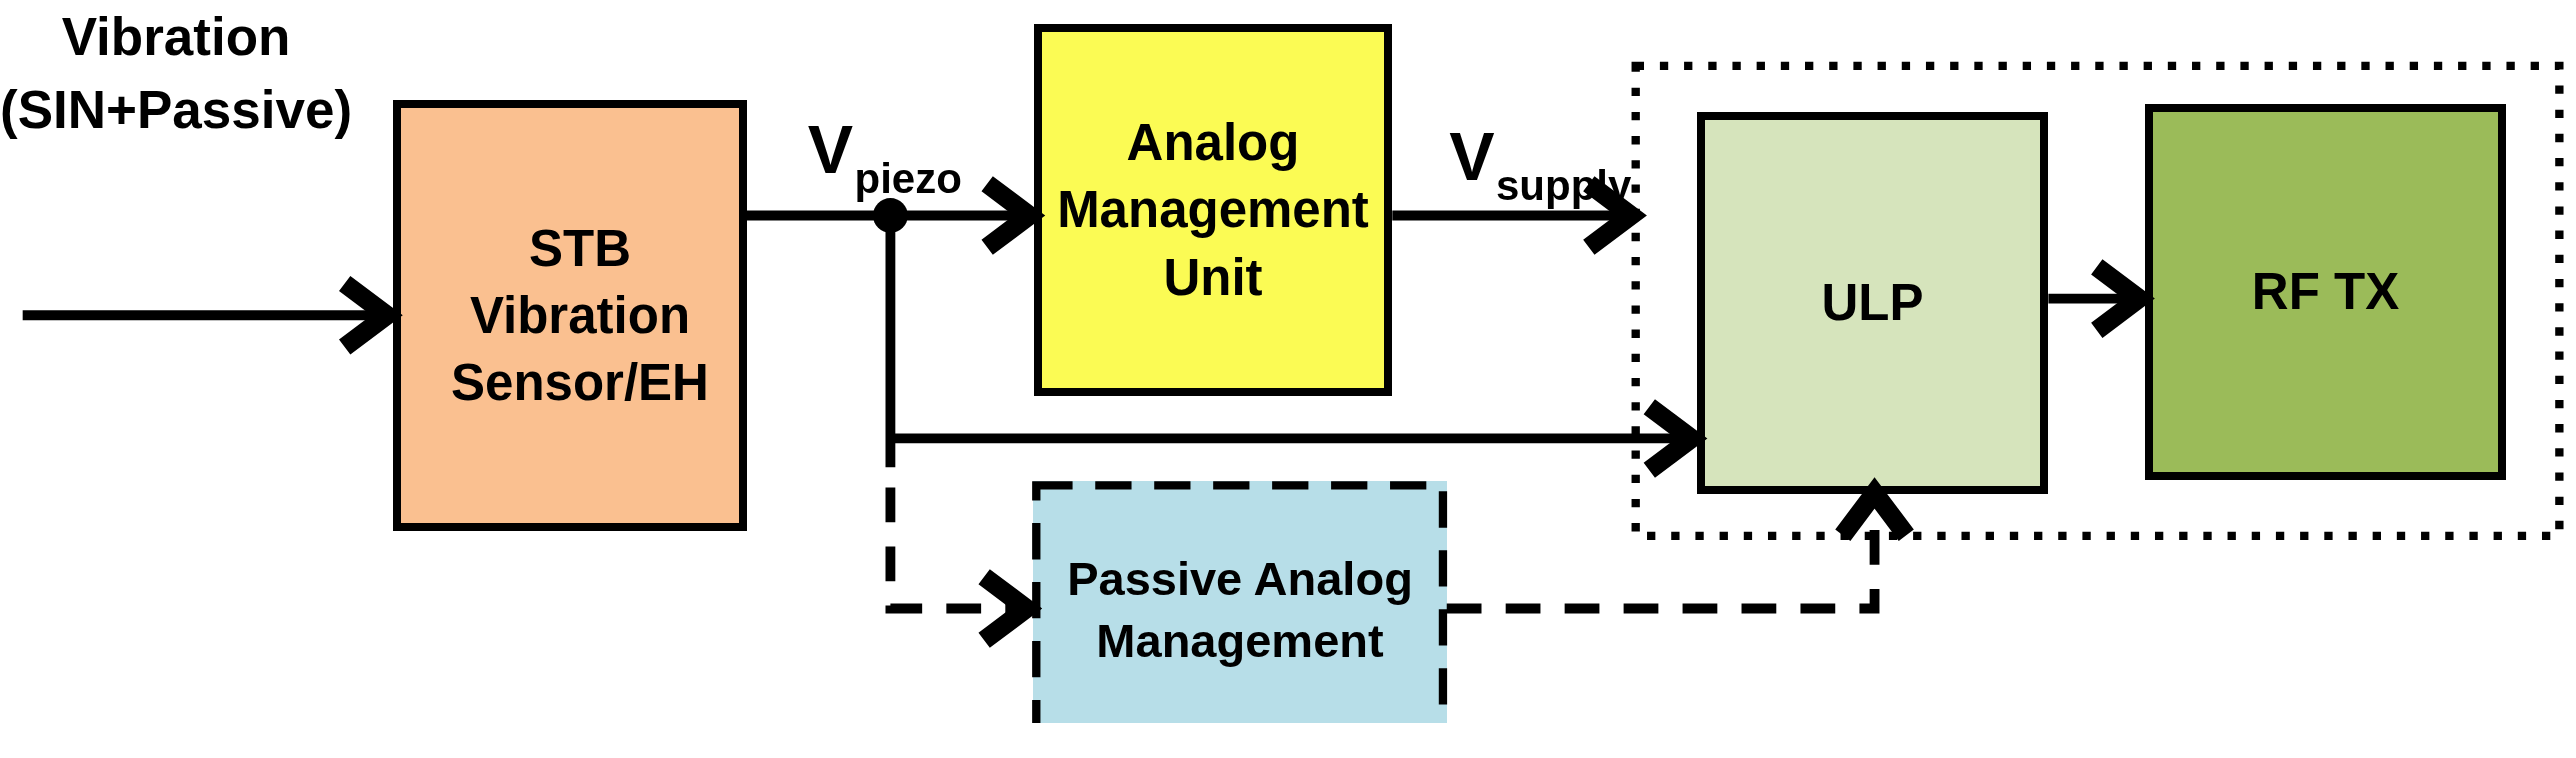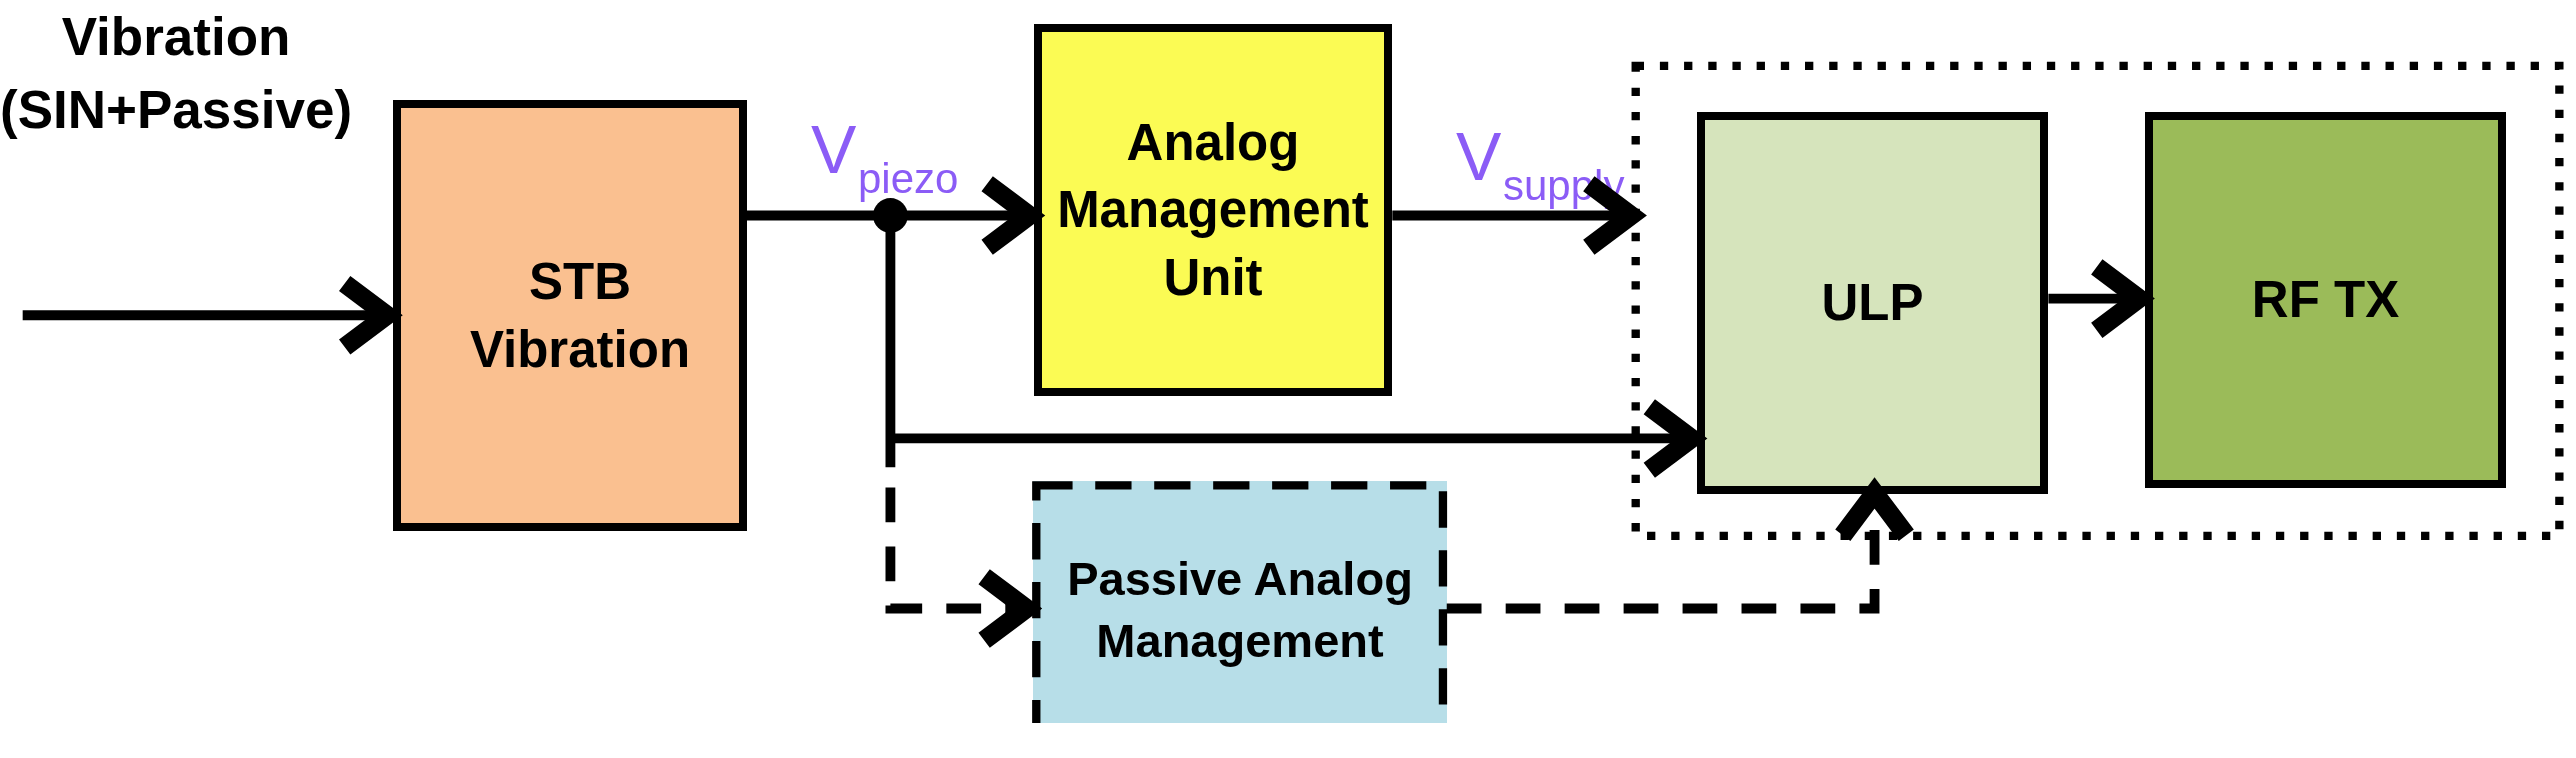--- a/index.html
+++ b/index.html
@@ -37,29 +37,29 @@
     color: #000;
   }
   .lbl-line { display: block; }
   #vibration-label {
     left: 0; top: 168; width: 545;
     font-size: 53px; line-height: 1.38;
   }
   #box-sensor  { left: 393px;  top: 100px; width: 354px; height: 431px; }
   #box-pmu     { left: 1034px; top: 24px;  width: 358px; height: 372px; }
   #box-mcu     { left: 1697px; top: 98px; width: 351px; height: 382px; }
-  #box-rftx    { left: 2145px; top: 112px; width: 361px; height: 376px; }
+  #box-rftx    { left: 2145px; top: 104px; width: 361px; height: 376px; }
   #box-passive { left: 1033px; top: 481px; width: 414px; height: 257px; font-size: 47px; line-height: 1.3; }
   #vibration-label { position: absolute; }
   .sig-label {
     position: absolute;
-    font-weight: normal;
+    font-weight: bold;
     font-size: 68px;
     line-height: 1;
-    color: #8b5cf6;
+    color: #000000;
     text-align: center;
   }
   .sig-label .sub {
     font-size: 42px;
     position: relative;
     top: 19.7px;
     left: 1.5px;
   }
   #vpiezo-label  { left: 767px; top: 115px; width: 234px; }
   #vsupply-label { left: 1415px; top: 122px; width: 249px; }
@@ -81,20 +81,21 @@
 <div class="stage">
 
   <div class="free-label" id="vibration-label">
     <span class="lbl-line">Vibration</span>
     <span class="lbl-line">(SIN+Passive)</span>
   </div>
 
   <div class="block" id="box-sensor" style="background-color: rgb(250, 192, 144); padding-left: 20px;">
     <span class="lbl-line">STB</span>
     <span class="lbl-line">Vibration</span>
+    <span class="lbl-line">Sensor/EH</span>
   </div>
 
   <div class="block" id="box-pmu" style="background-color: rgb(251, 251, 84);">
     <span class="lbl-line">Analog</span>
     <span class="lbl-line">Management</span>
     <span class="lbl-line">Unit</span>
   </div>
 
   <div class="block" id="box-mcu" style="background-color: rgb(214, 228, 188); margin-top: 14px;">
     <span class="lbl-line">ULP</span>

